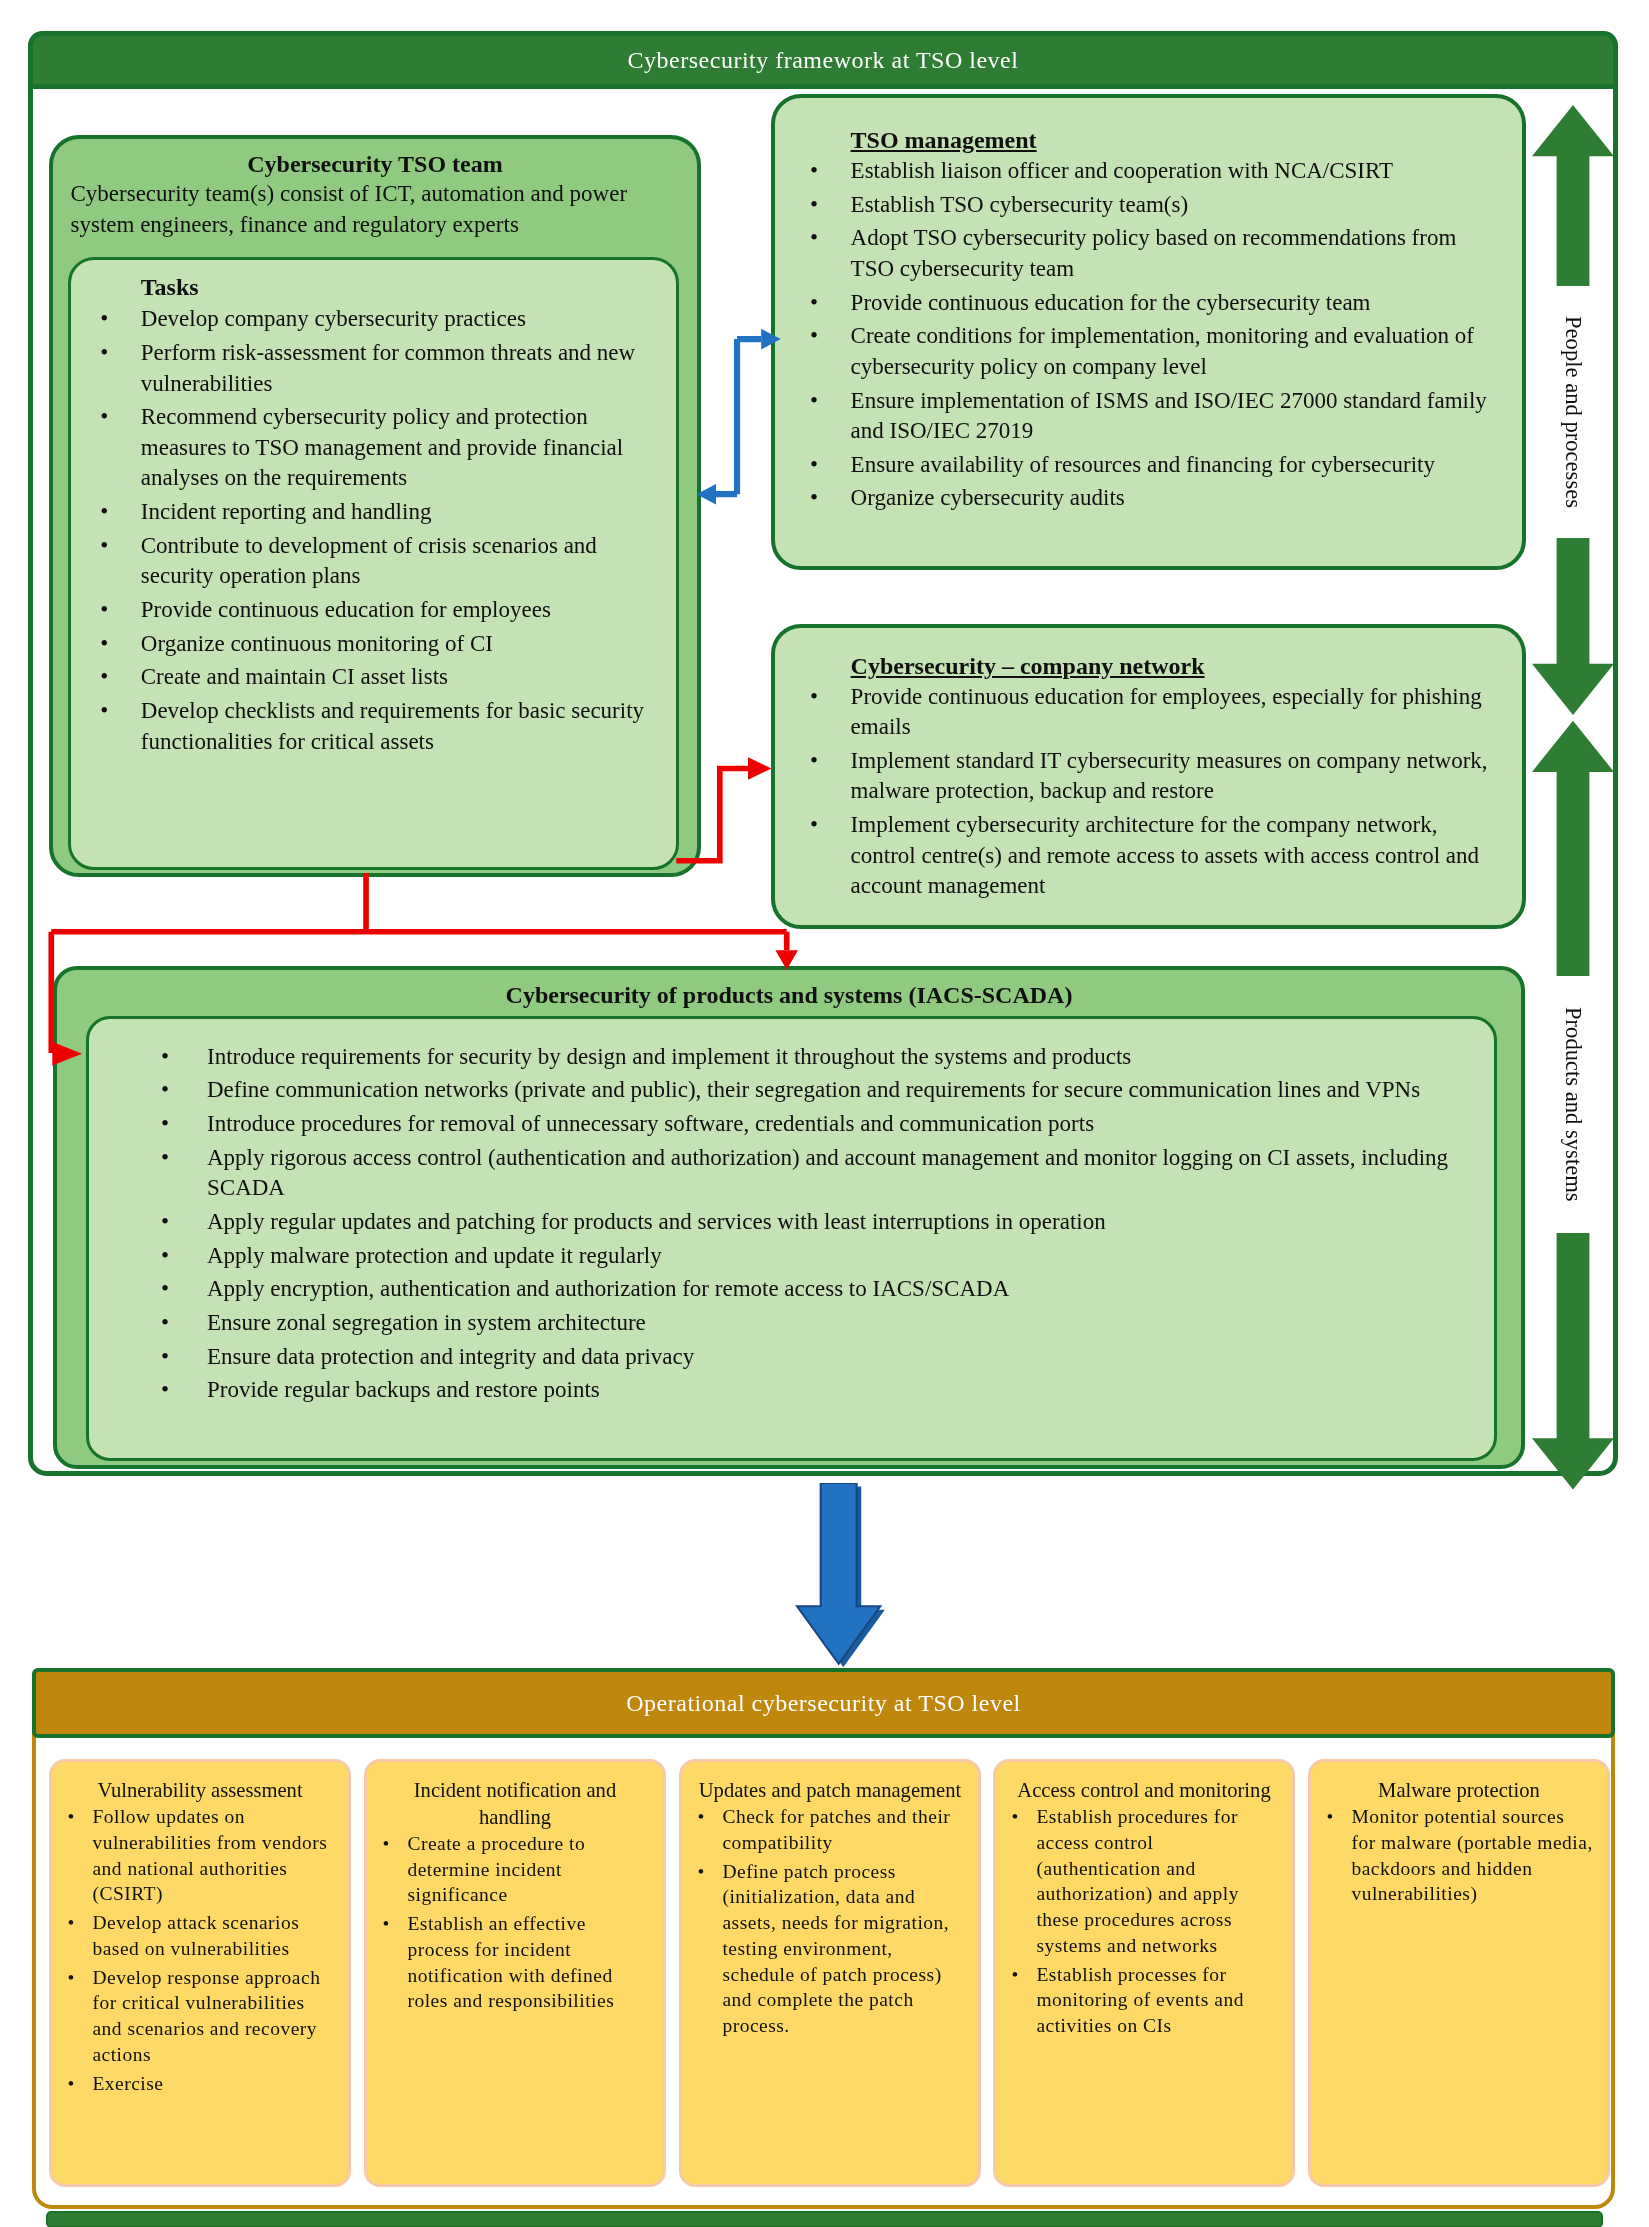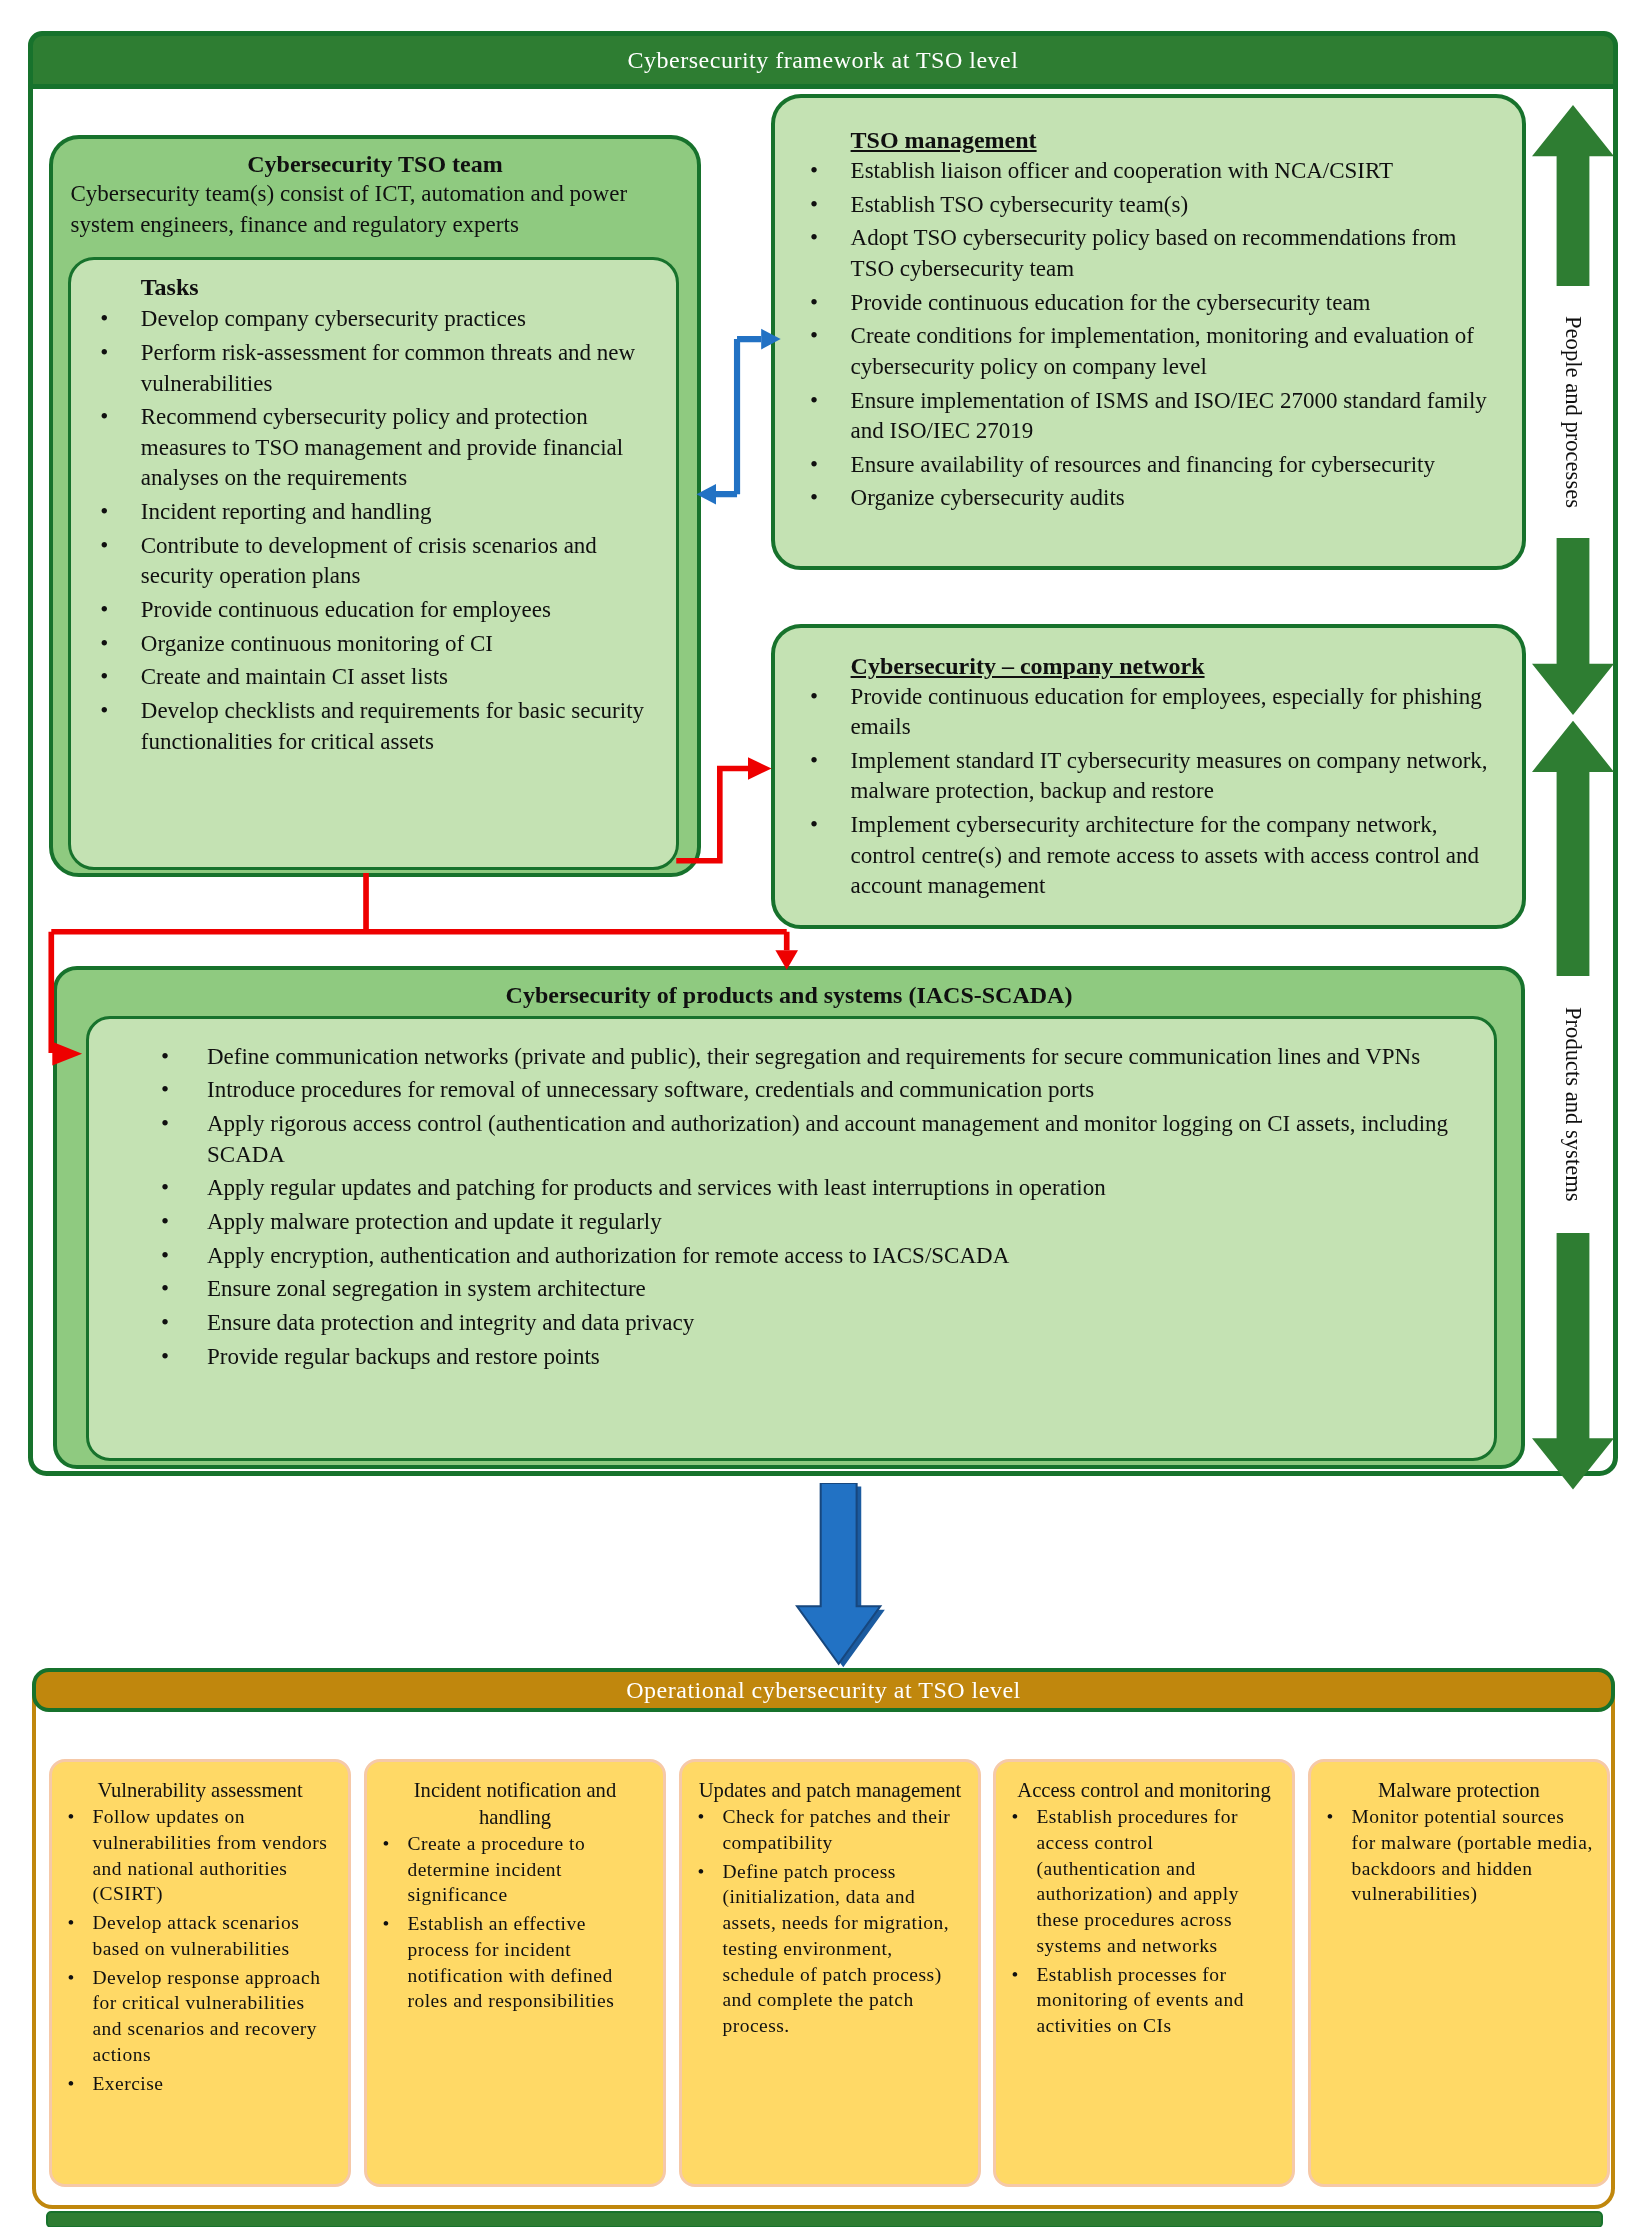--- a/index.html
+++ b/index.html
@@ -48,21 +48,21 @@
   .net-box{left:771px;top:624px;width:755px;height:305px;padding:22.6px 19.5px 10.3px 21.6px;}
   .rtitle{margin-left:54px;margin-bottom:1px;text-decoration:underline;}
   
   .prod-box{left:53px;top:966px;width:1472px;height:503px;border-radius:24px;padding-top:10.3px;}
   .prod-title{text-align:center;}
   .prod-inner{left:29px;top:46px;width:1411px;height:445px;border-width:3.6px;border-radius:24px;padding:22.6px 31px 10.3px 28px;}
   
   .varrow-label{writing-mode:vertical-rl;background:#fff;display:flex;align-items:center;justify-content:center;font-size:22.6px;line-height:1;padding:3.1px 4.1px;}
   
   .frame-bottom{left:32px;top:1668px;width:1583px;height:541px;border:4.1px solid var(--gold);border-radius:20.6px;background:#fff;}
-  .banner-gold{left:32px;top:1668px;width:1583px;height:44px;background:var(--gold);border:4.1px solid var(--gdark);border-radius:17px;}
+  .banner-gold{left:32px;top:1668px;width:1583px;height:70px;background:var(--gold);border:4.1px solid var(--gdark);border-radius:6px;}
   .ybox{top:1759px;width:302px;height:428px;background:var(--yfill);border:3.6px solid var(--yborder);border-radius:16px;padding:15.4px 13.4px 10.3px 13.4px;}
   .ytitle{text-align:center;font-size:20.6px;line-height:1.3;}
   .ylist{margin-top:29px;}
   .ytext{font-size:19.5px;line-height:1.32;letter-spacing:0.5px;}
   .bottom-bar{left:46px;top:2211px;width:1557px;height:16.5px;background:var(--gbanner);border:2.1px solid var(--gdark);border-radius:5.1px;}
   svg{display:block;}
 </style>
 </head>
 <body>
 
@@ -110,20 +110,21 @@
     <li>Provide continuous education for employees, especially for phishing emails</li>
     <li>Implement standard IT cybersecurity measures on company network, malware protection, backup and restore</li>
     <li>Implement cybersecurity architecture for the company network, control centre(s) and remote access to assets with access control and account management</li>
   </ul>
 </div>
 
 <div class="abs gbox fill-mid prod-box">
   <div class="gtitle prod-title">Cybersecurity of products and systems (IACS-SCADA)</div>
   <div class="abs gbox fill-light prod-inner">
     <ul class="blist indent-xl gtext">
+      <li>Introduce requirements for security by design and implement it throughout the systems and products</li>
       <li>Define communication networks (private and public), their segregation and requirements for secure communication lines and VPNs</li>
       <li>Introduce procedures for removal of unnecessary software, credentials and communication ports</li>
       <li>Apply rigorous access control (authentication and authorization) and account management and monitor logging on CI assets, including SCADA</li>
       <li>Apply regular updates and patching for products and services with least interruptions in operation</li>
       <li>Apply malware protection and update it regularly</li>
       <li>Apply encryption, authentication and authorization for remote access to IACS/SCADA</li>
       <li>Ensure zonal segregation in system architecture</li>
       <li>Ensure data protection and integrity and data privacy</li>
       <li>Provide regular backups and restore points</li>
     </ul>

